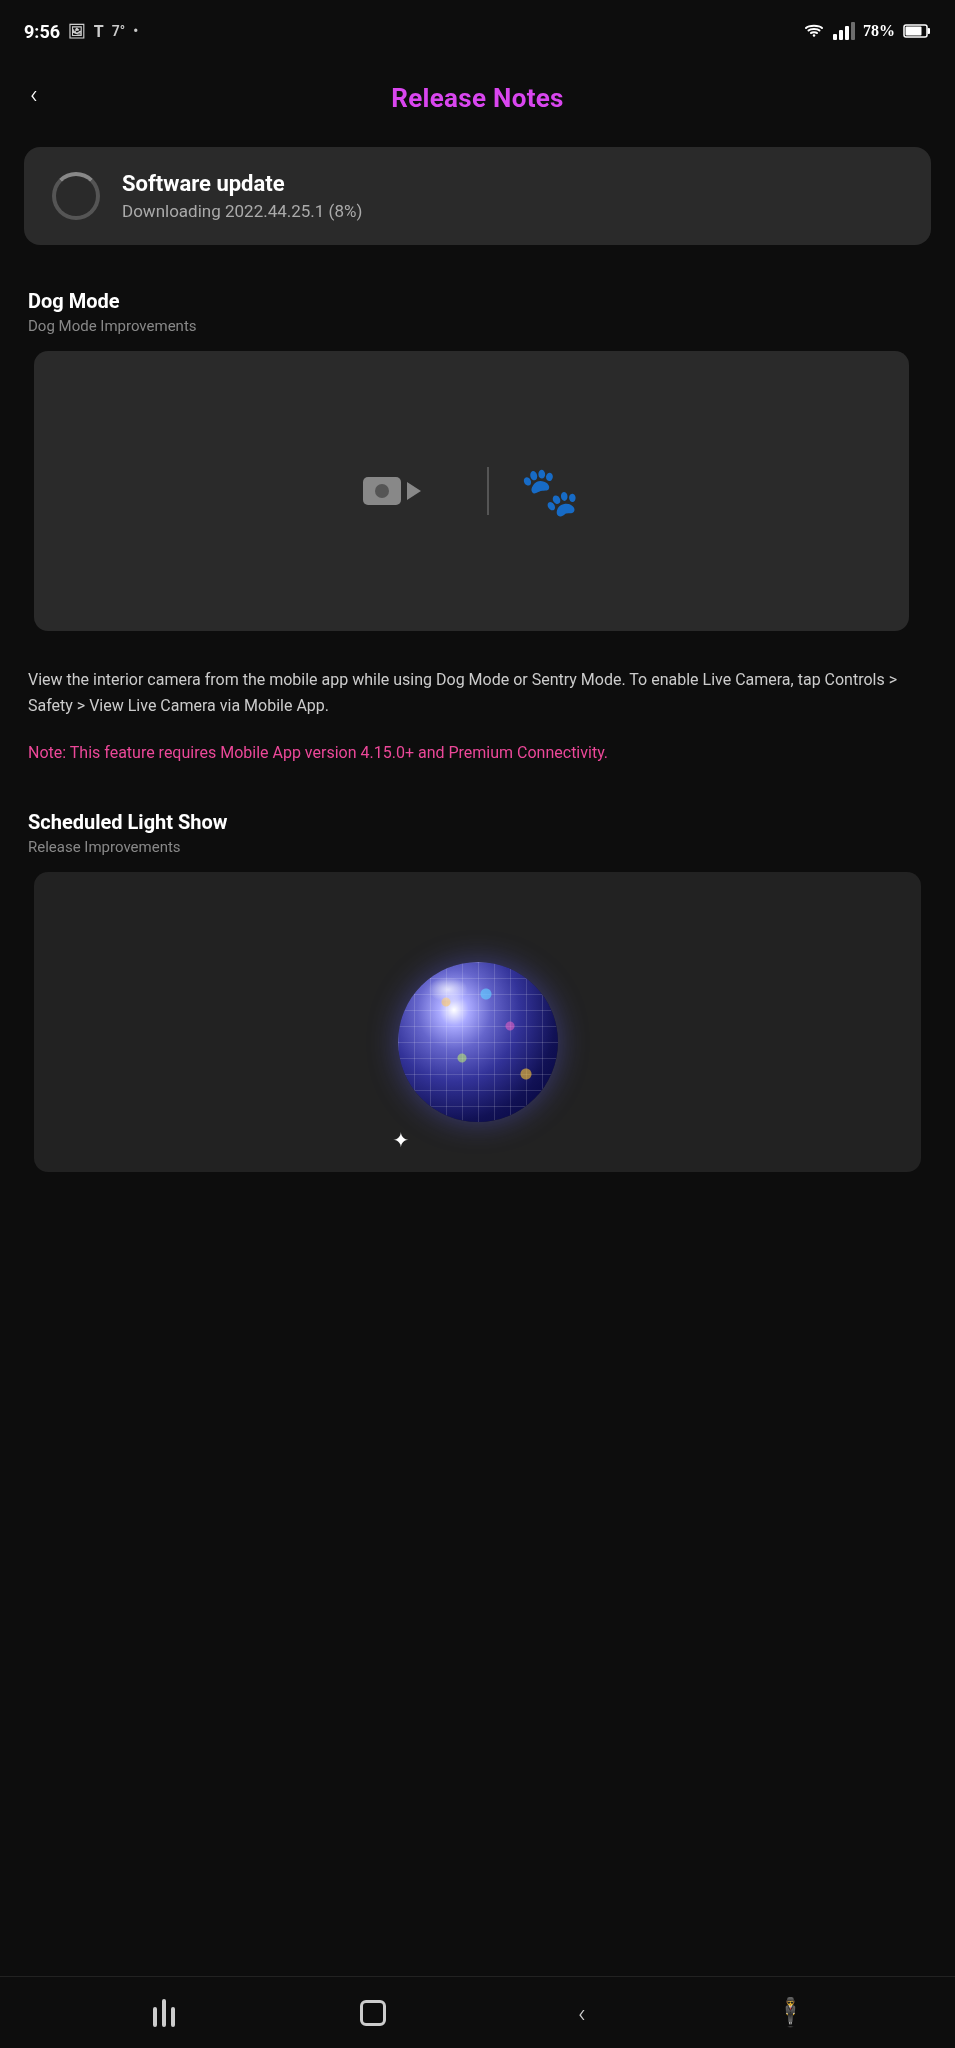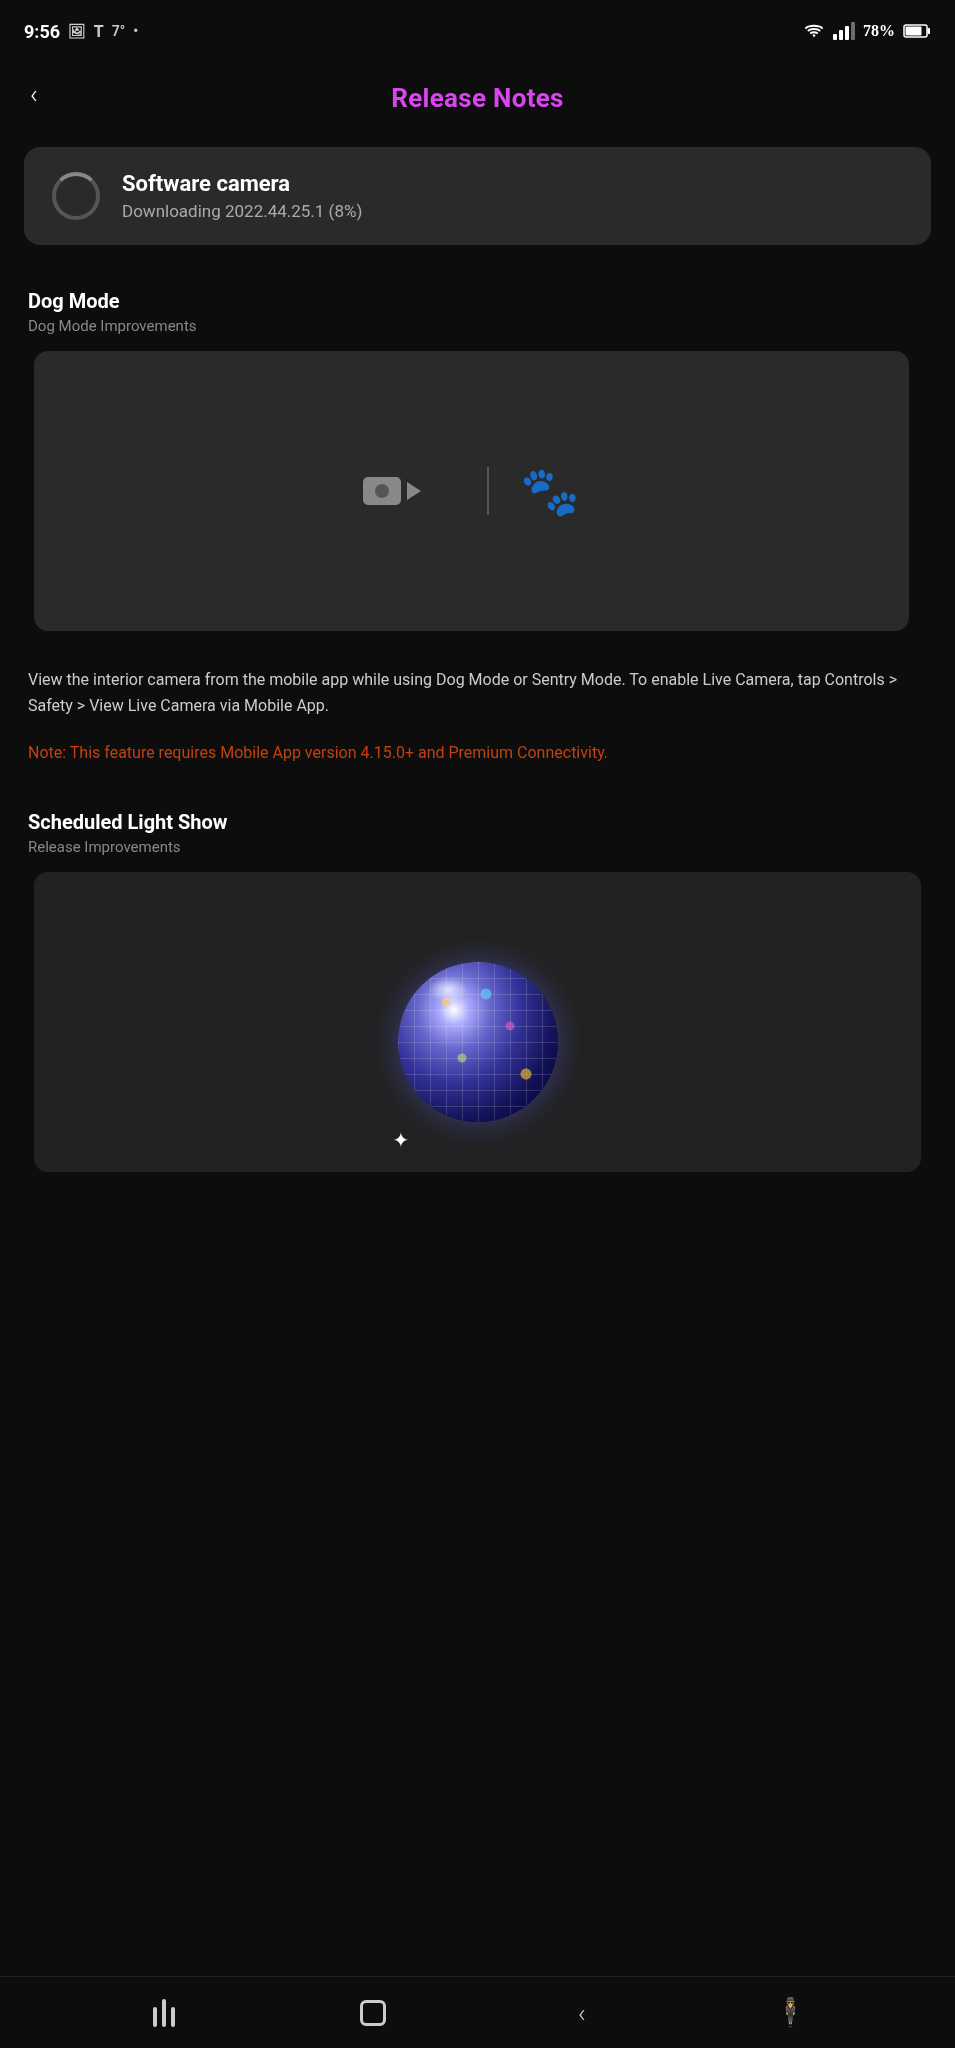--- a/index.html
+++ b/index.html
@@ -214,21 +214,21 @@
     
     .description-text {
       font-size: 16px;
       color: #cccccc;
       line-height: 1.6;
       padding: 36px 28px 10px 28px;
     }
 
     .note-text {
       font-size: 16px;
-      color: #c2410c;
+      color: #ec4899;
       line-height: 1.6;
       padding: 12px 28px 24px 28px;
     }
 
     
     .section-light-show {
       padding: 20px 28px 0 28px;
     }
 
     .feature-image-box.light-show-box {
@@ -423,21 +423,21 @@
   </div>
 
   <div class="top-nav">
     <span class="back-btn">‹</span>
     <span class="nav-title">Release Notes</span>
   </div>
 
   <div class="update-card">
     <div class="spinner-icon"></div>
     <div class="update-text-block">
-      <div class="update-title">Software camera</div>
+      <div class="update-title">Software update</div>
       <div class="update-subtitle">Downloading 2022.44.25.1 (8%)</div>
     </div>
   </div>
 
   <div class="section">
     <div class="section-title">Dog Mode</div>
     <div class="section-subtitle">Dog Mode Improvements</div>
 
     <div class="feature-image-box dog-mode-box">
       <div class="dog-mode-icons">

